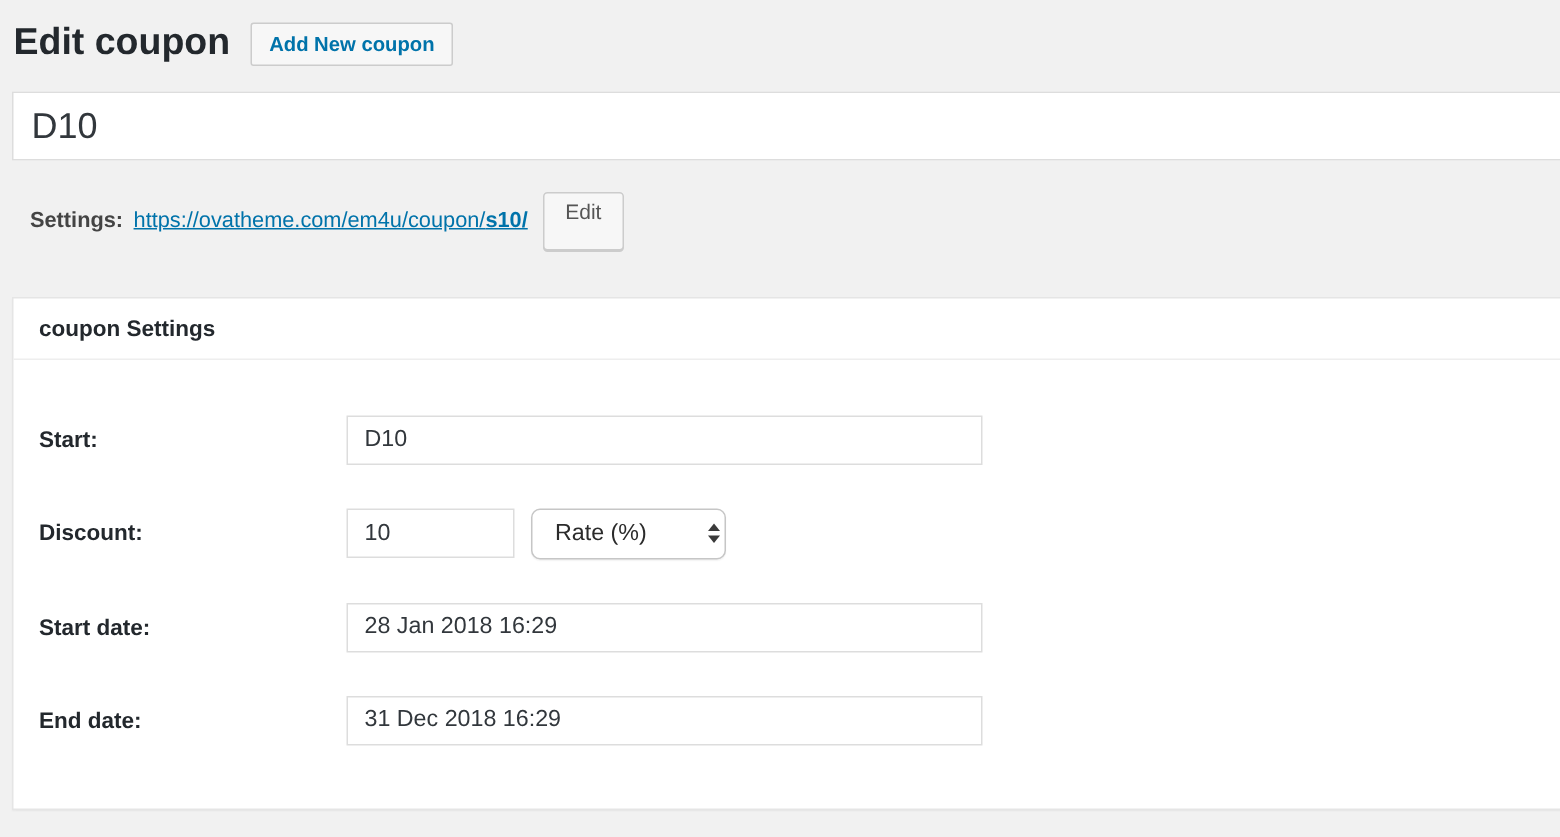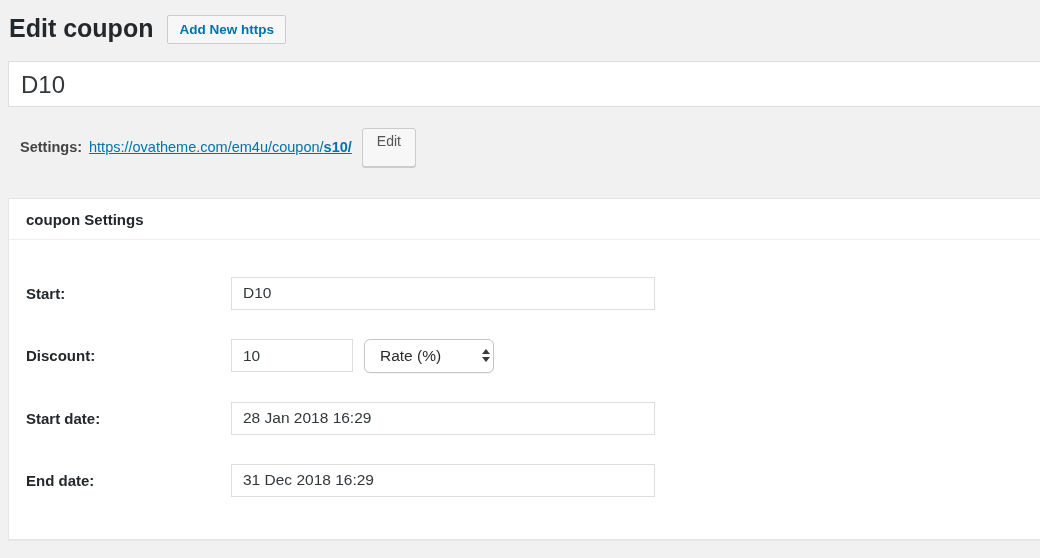--- a/index.html
+++ b/index.html
@@ -125,21 +125,21 @@
     height: 33px;
     background: #fff;
     border: 1px solid #ddd;
     padding: 0 11px;
     font-size: 15.5px;
     color: #32373c;
     font-family: "Liberation Sans", "DejaVu Sans", sans-serif;
     outline: none;
   }
   .w-wide { width: 424px; }
-  .w-small { width: 122px; }
+  .w-small { width: 112px; }
 
   .unit-select {
     margin-left: 11px;
     width: 130px;
     height: 34px;
     background: #fff;
     border: 1px solid #c6c6c6;
     border-radius: 6px;
     box-shadow: 0 1px 1px rgba(0,0,0,.05);
     display: flex;
@@ -169,21 +169,21 @@
     border-top: 5px solid #3a3a3a;
   }
 </style>
 </head>
 <body>
 
 <div class="wrap">
 
   <div class="heading-row">
     <h1 class="page-title">Edit coupon</h1>
-    <a class="add-new-btn">Add New https</a>
+    <a class="add-new-btn">Add New coupon</a>
   </div>
 
   <input class="title-input" type="text" value="D10" style="">
 
   <div class="permalink-row">
     <span class="permalink-label">Settings:</span>
     <a class="permalink-link"><span>https://ovatheme.com/em4u/coupon/</span><span class="slug">s10/</span></a>
     <button class="edit-btn">Edit</button>
   </div>
 

